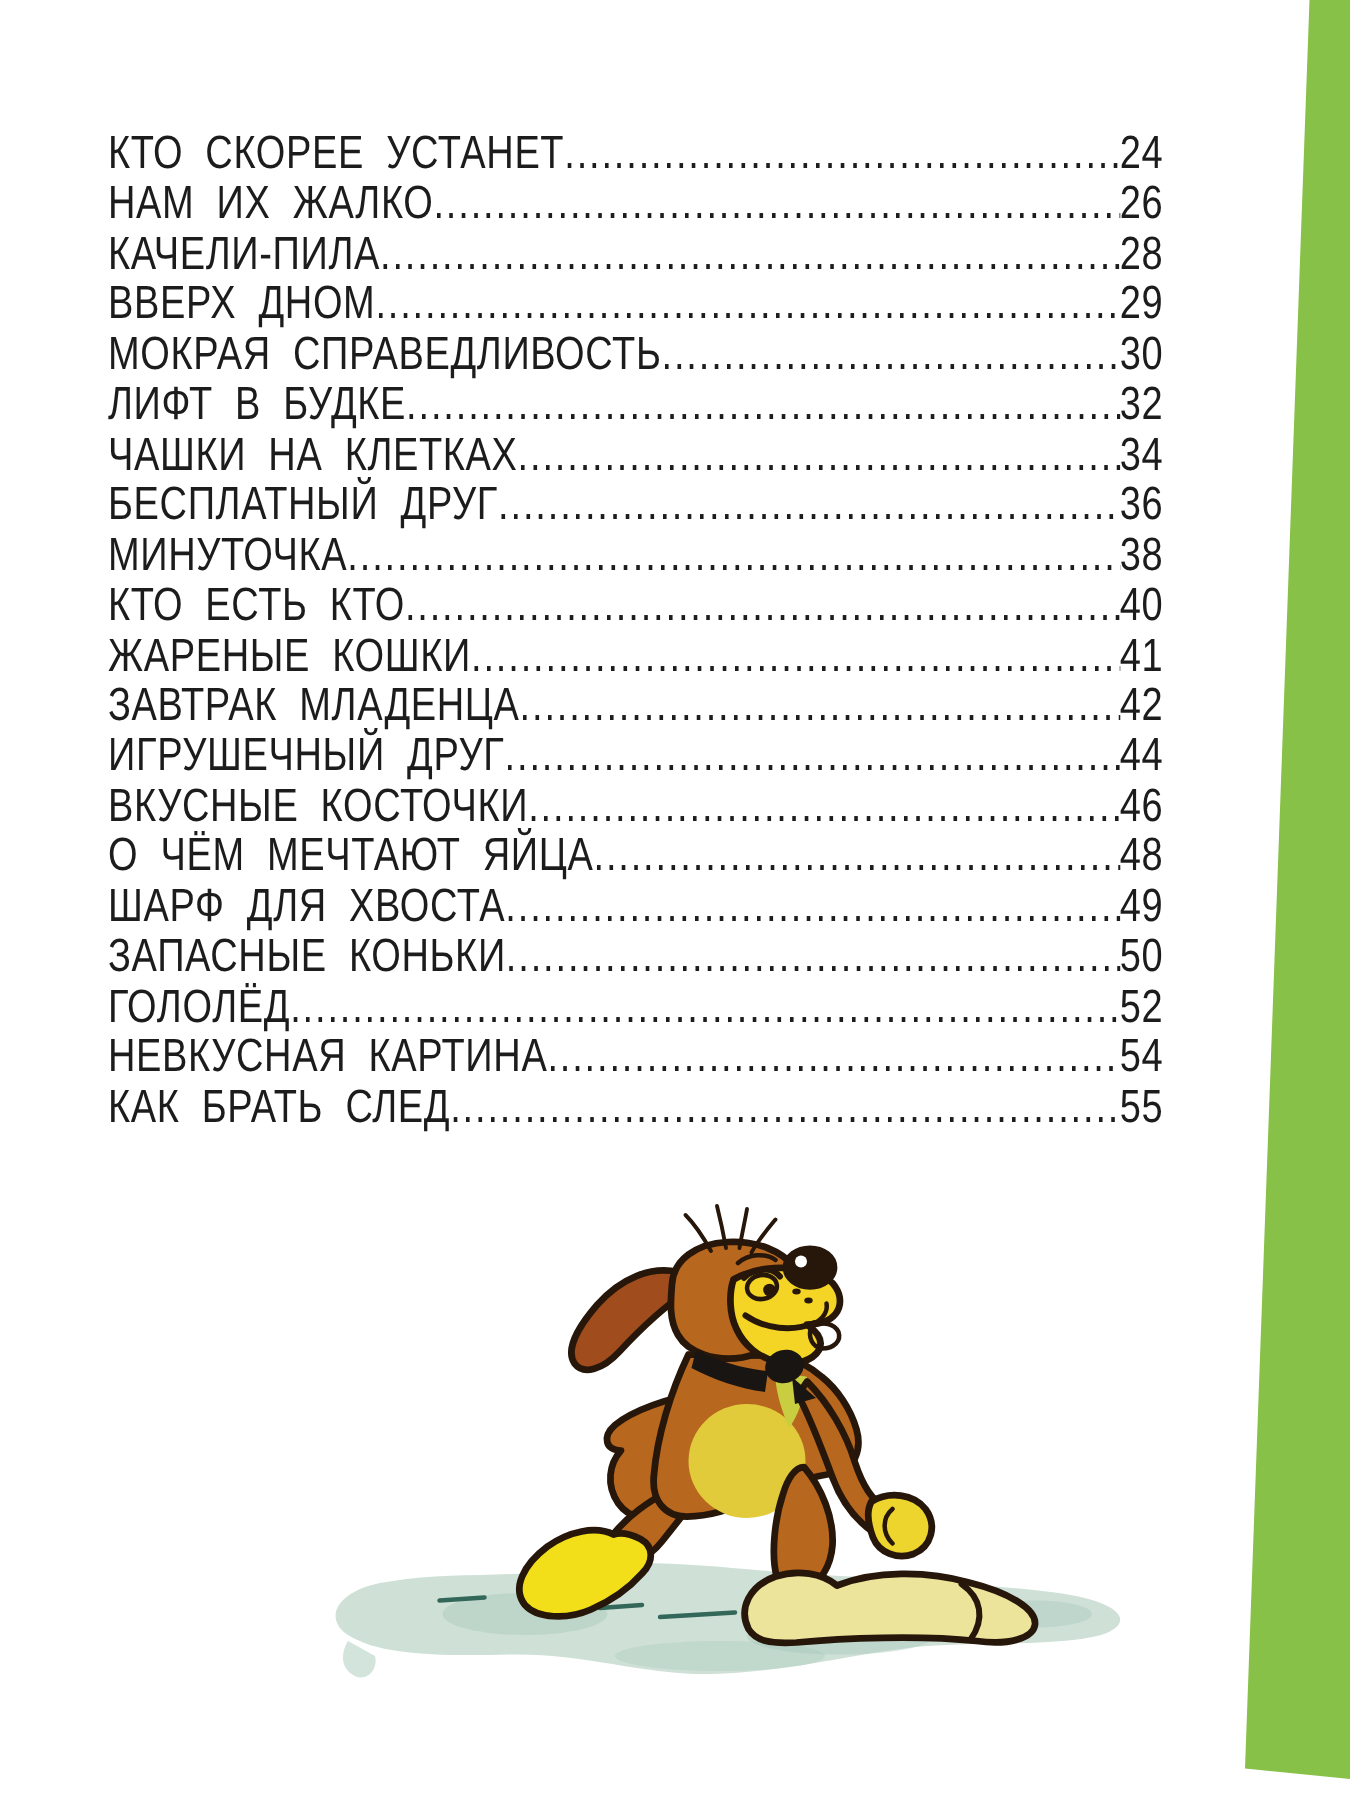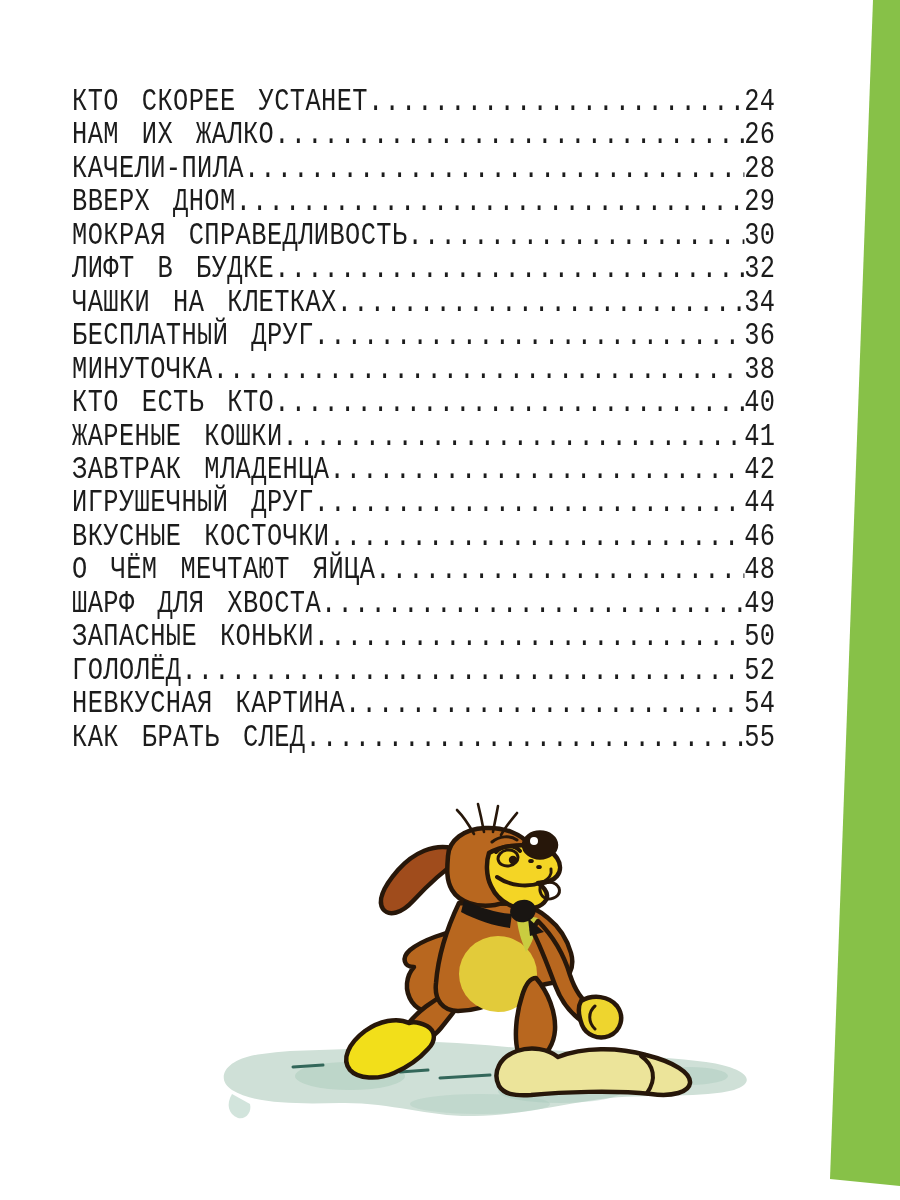--- a/index.html
+++ b/index.html
@@ -3,21 +3,21 @@
 <meta charset="utf-8">
 <style>
   html, body { margin: 0; padding: 0; background: #ffffff; }
   .page {
     position: relative;
     width: 900px;
     height: 1200px;
     margin: 0 auto;
     background: var(--paper, #ffffff);
     overflow: hidden;
-    font-family: Liberation Mono, monospace;
+    font-family: Liberation Sans, sans-serif;
     color: var(--text, #1b1b1b);
   }
 
   
   .stripe {
     position: absolute;
     top: 0; right: 0;
     width: 100px; height: 1200px;
     background: var(--accent, #87c148);
     clip-path: polygon(73px 0px, 100px 0px, 100px 1186px, 30px 1179px);

